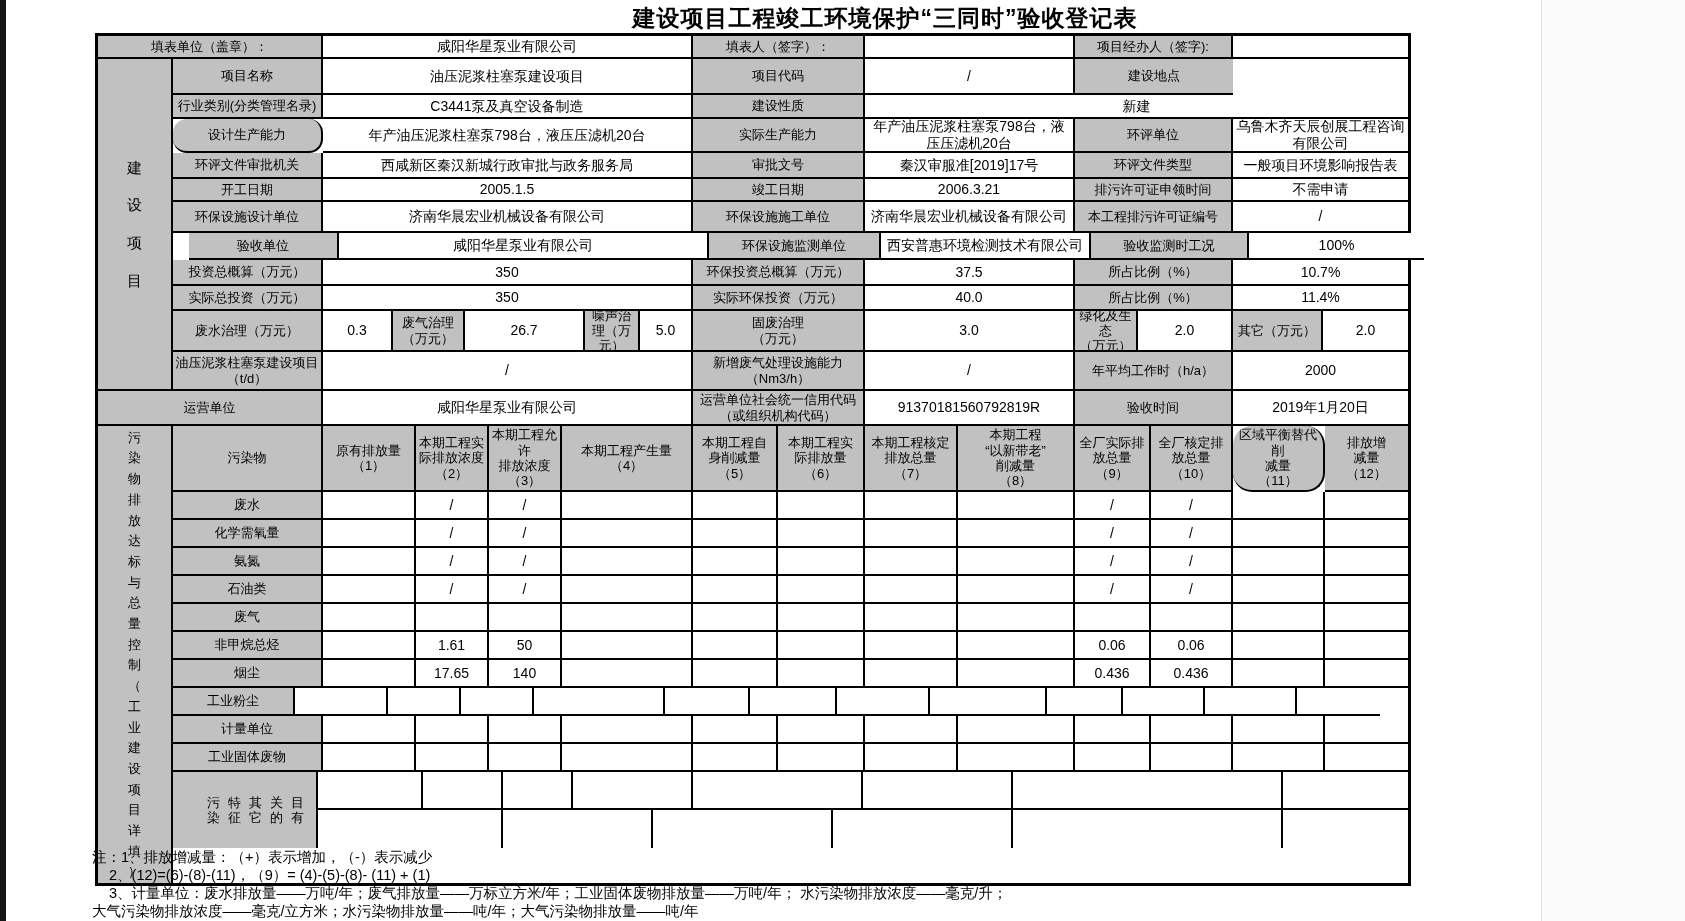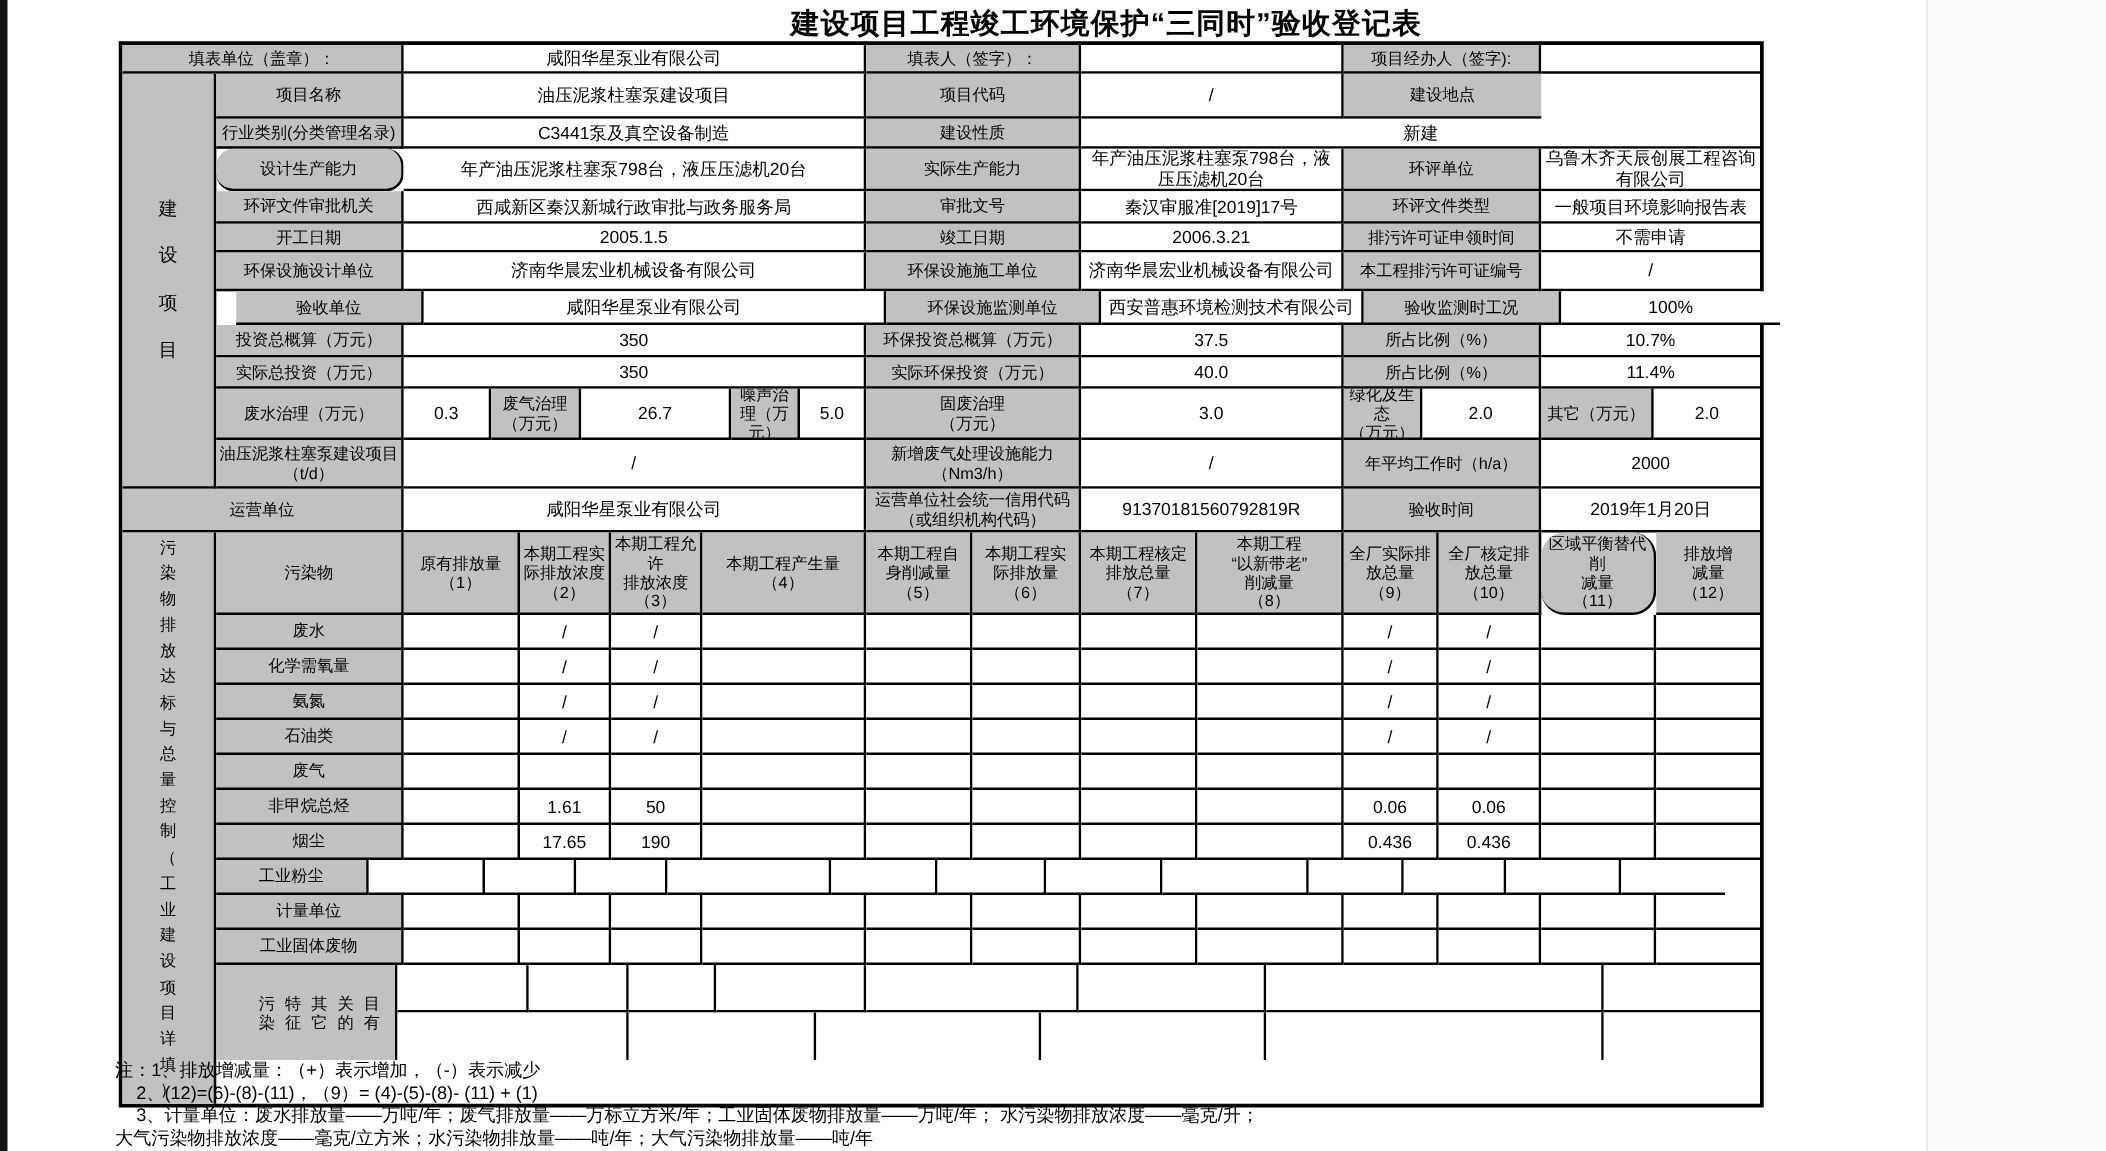--- a/index.html
+++ b/index.html
@@ -300,21 +300,21 @@
           <div class="cell white" style="width: 117px;"></div>
           <div class="cell white" style="width: 76px;">0.06</div>
           <div class="cell white" style="width: 82px;">0.06</div>
           <div class="cell white" style="width: 92px;"></div>
           <div class="cell white" style="width: 83px;"></div>
         </div>
         <div class="frow" style="height: 28px;">
           <div class="cell gray" style="width: 150px;">烟尘</div>
           <div class="cell white" style="width: 93px;"></div>
           <div class="cell white" style="width: 73px;">17.65</div>
-          <div class="cell white" style="width: 73px;">190</div>
+          <div class="cell white" style="width: 73px;">140</div>
           <div class="cell white" style="width: 131px;"></div>
           <div class="cell white" style="width: 85px;"></div>
           <div class="cell white" style="width: 87px;"></div>
           <div class="cell white" style="width: 93px;"></div>
           <div class="cell white" style="width: 117px;"></div>
           <div class="cell white" style="width: 76px;">0.436</div>
           <div class="cell white" style="width: 82px;">0.436</div>
           <div class="cell white" style="width: 92px;"></div>
           <div class="cell white" style="width: 83px;"></div>
         </div>

